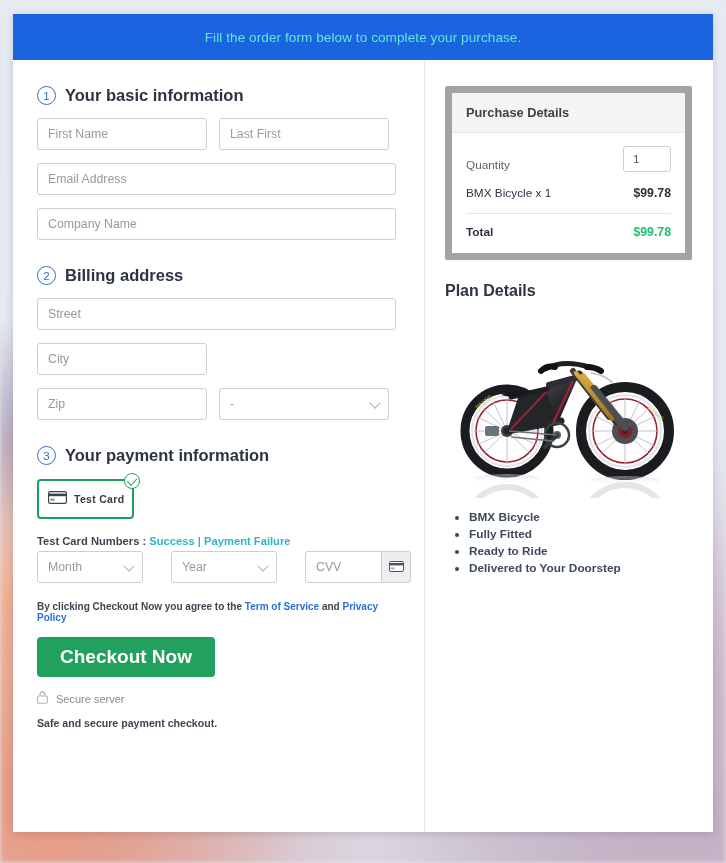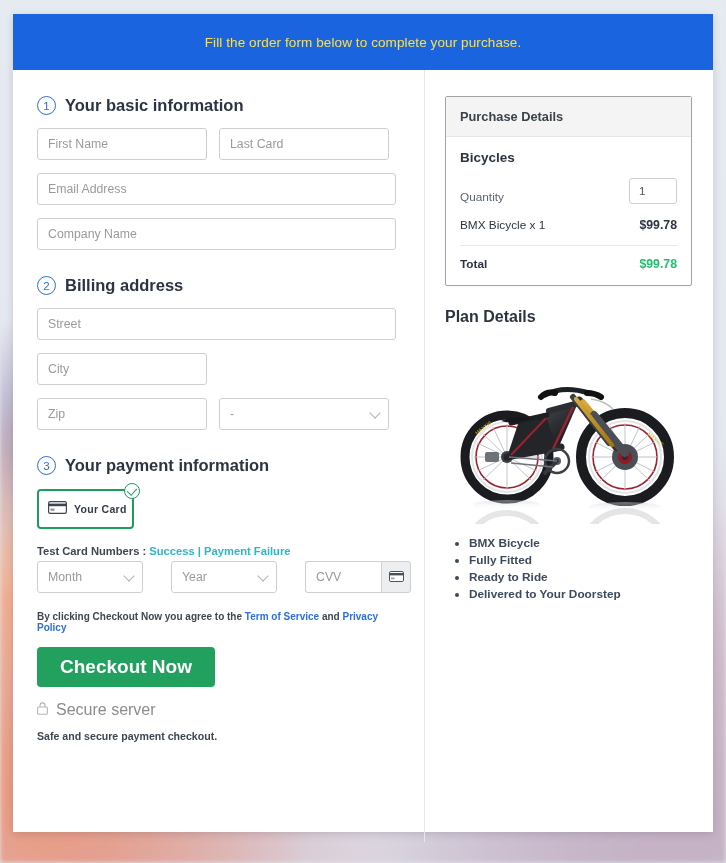--- a/index.html
+++ b/index.html
@@ -29,23 +29,23 @@
   .page {
     position: absolute;
     left: 13px; top: 14px;
     width: 700px; height: 818px;
     background: #ffffff;
     box-shadow: 0 2px 8px rgba(40,40,60,0.16);
   }
 
   
   .banner {
-    height: 56px;
+    height: 46px;
     background: #1a65df;
-    color: #fde047;
+    color: #5eead4;
     display: flex; align-items: center; justify-content: center;
     font-size: 13.5px;
     letter-spacing: .1px;
   }
 
   .body { display: flex; height: 772px; }
   .left {
     width: 412px;
     padding: 26px 18px 0 24px;
     border-right: 1px solid #e7e7e7;
@@ -123,26 +123,26 @@
   .terms a { color: #2c6fdb; text-decoration: none; }
 
   .checkout {
     margin-top: 14px; width: 178px; height: 40px;
     background: #21a05e; border: none; border-radius: 4px;
     color: #fff; font-size: 19px; font-weight: 600;
     font-family: "Liberation Sans", sans-serif;
     display:flex; align-items:center; justify-content:center;
   }
   .secure { margin-top: 14px; display:flex; align-items:center; gap:8px;
-            font-size: 16px; color: #8c8c8c; }
+            font-size: 11px; color: #8c8c8c; }
   .safe { margin-top: 11px; font-size: 10.6px; color: #3d4752; font-weight:600; }
 
   
   .pd {
-    border: 1px solid #a3a3a3; border-radius: 2px; background:#fff;
+    border: 7px solid #a3a3a3; border-radius: 2px; background:#fff;
     box-shadow: 0 1px 2px rgba(0,0,0,0.04);
   }
   .pd-head {
     background:#f4f4f4; border-bottom:1px solid #e7e7e7;
     padding: 12px 14px; font-size: 12.8px; color:#3b424a; font-weight:600;
   }
   .pd-body { padding: 13px 14px 14px 14px; }
   .pd-title { font-size: 13.5px; color:#2b3440; font-weight:700; margin-bottom: 13px;}
   .pd-row { display:flex; align-items:flex-end; justify-content:space-between; }
   .pd-lab { font-size: 11.8px; color:#5b6570; }
@@ -177,21 +177,21 @@
 
     <div class="left">
 
       <div class="sec-head">
         <span class="sec-num">1</span>
         <span class="sec-title">Your basic information</span>
       </div>
 
       <div class="row">
         <div class="fld half">First Name</div>
-        <div class="fld half">Last Card</div>
+        <div class="fld half">Last First</div>
       </div>
       <div class="row">
         <div class="fld full">Email Address</div>
       </div>
       <div class="row">
         <div class="fld full">Company Name</div>
       </div>
 
       <div class="sec-head s2">
         <span class="sec-num">2</span>
@@ -218,21 +218,21 @@
       </div>
 
       <div class="card-tile">
         <span>
           <svg width="19" height="13" viewBox="0 0 19 13">
             <rect x="0.6" y="0.6" width="17.8" height="11.8" rx="1.6" fill="#fff" stroke="#3c4450" stroke-width="1.2"></rect>
             <rect x="0.6" y="2.6" width="17.8" height="2.6" fill="#3c4450"></rect>
             <rect x="2.4" y="7.6" width="4.2" height="2.2" rx="0.5" fill="#8d949d"></rect>
           </svg>
         </span>
-        <span class="lbl">Your Card</span>
+        <span class="lbl">Test Card</span>
         <span class="tick"></span>
       </div>
 
       <div class="testnums">
         <span>Test Card Numbers :</span>
         <a href="#">Success</a>
         <span class="sep">|</span>
         <a href="#">Payment Failure</a>
       </div>
 
@@ -280,21 +280,20 @@
       </div>
 
       <div class="safe">Safe and secure payment checkout.</div>
     </div>
 
     <div class="right">
 
       <div class="pd">
         <div class="pd-head">Purchase Details</div>
         <div class="pd-body">
-          <div class="pd-title">Bicycles</div>
 
           <div class="pd-row">
             <span class="pd-lab">Quantity</span>
             <span class="qty">1</span>
           </div>
 
           <div class="pd-row pd-row2">
             <span class="pd-item">BMX Bicycle x 1</span>
             <span class="pd-price">$99.78</span>
           </div>

